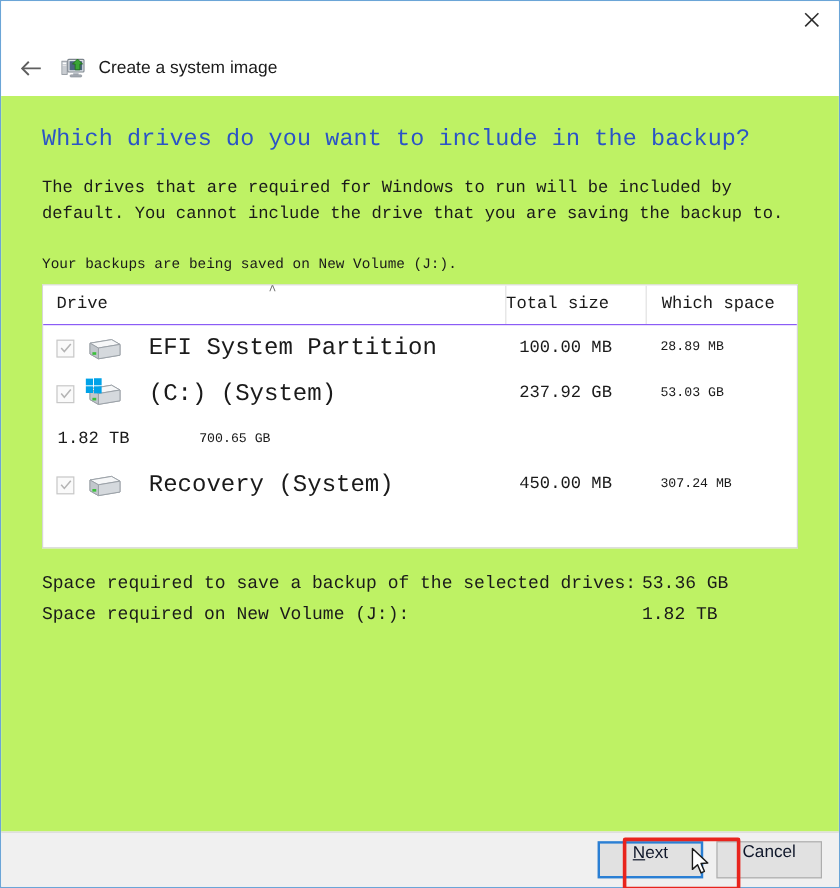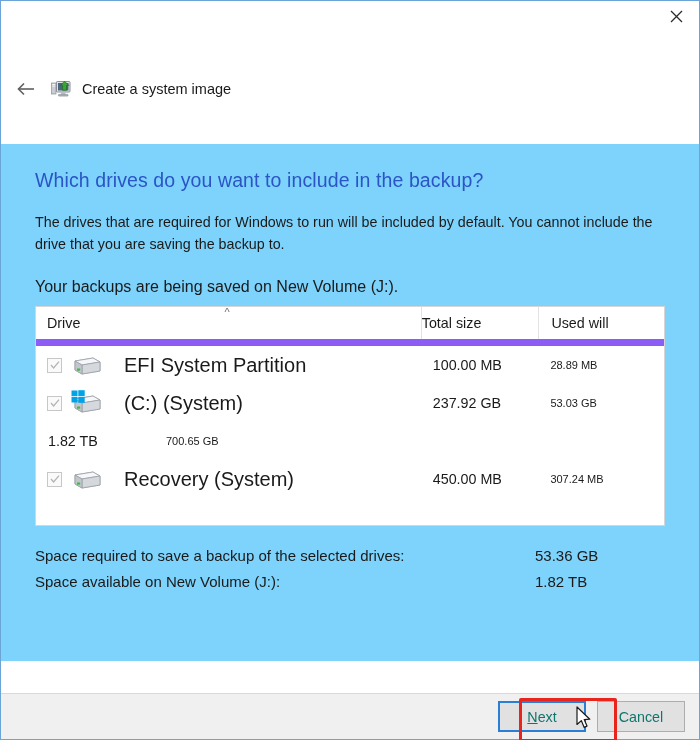--- a/index.html
+++ b/index.html
@@ -16,21 +16,20 @@
 
   .window {
     position: relative;
     box-sizing: border-box;
     width: 700px;
     height: 740px;
     background: #ffffff;
     border: 1px solid #6ba5d7;
     display: flex;
     flex-direction: column;
-    gap: 32px;
   }
 
   
   .titlebar {
     position: relative;
     height: 33px;
     flex: 0 0 auto;
     background: #ffffff;
   }
   .close-btn {
@@ -76,60 +75,61 @@
     font-size: 14.5px;
     color: #1a1a1a;
     white-space: nowrap;
   }
 
   
   .content {
     flex: 1 1 auto;
     position: relative;
     padding: 0 34px;
-    background: #7dd3fc;
+    background: #bef264;
+    font-family: Liberation Mono, monospace;
   }
 
   .page-heading {
     margin: 25px 0 0 0;
     font-size: 19.5px;
     font-weight: normal;
     color: #2b54c6;
     letter-spacing: 0.1px;
   }
 
   .intro {
     margin: 20px 0 0 0;
     font-size: 14.3px;
     color: #1a1a1a;
     line-height: 1.52;
     max-width: 632px;
   }
 
   .saved-on {
     margin: 23px 0 0 0;
-    font-size: 16px;
+    font-size: 12px;
     color: #1a1a1a;
   }
 
   
   .drive-table {
     margin-top: 10px;
     border: 1px solid #d6d6d6;
     background: #ffffff;
     height: 220px;
     box-sizing: border-box;
     position: relative;
   }
   .dt-head {
     position: relative;
     height: 32px;
     display: flex;
     align-items: center;
-    border-bottom: 7px solid #8b5cf6;
+    border-bottom: 1px solid #8b5cf6;
     background: #ffffff;
   }
   .dt-head .col {
     font-size: 14.3px;
     color: #1a1a1a;
     box-sizing: border-box;
     position: relative;
     height: 32px;
     line-height: 32px;
   }
@@ -241,24 +241,23 @@
     justify-content: flex-end;
     padding-right: 14px;
   }
   .btn {
     height: 31px;
     min-width: 88px;
     box-sizing: border-box;
     background: #e1e1e1;
     border: 1px solid #adadad;
     font-size: 14.3px;
-    color: #0f766e;
+    color: #0f172a;
     font-family: "Liberation Sans", sans-serif;
     display: flex;
-    align-items: center;
     justify-content: center;
     cursor: default;
     position: relative;
   }
   .btn-next {
     border: 2px solid #2a7fd4;
     margin-right: 11px;
   }
   .btn-next .lbl u { text-decoration: underline; }
 
@@ -327,21 +326,21 @@
 
       <div class="dt-head">
         <div class="col col-drive">
           <span>Drive</span>
           <span class="sort-caret">^</span>
         </div>
         <div class="col col-total">
           <span>Total size</span>
         </div>
         <div class="col col-used">
-          <span>Used will</span>
+          <span>Which space</span>
         </div>
       </div>
 
       <div class="dt-row">
         <div class="cell-drive">
           <div class="cb disabled">
             <svg class="tick" viewBox="0 0 10 10">
               <polyline points="1,5 3.6,8 9,1.6" fill="none" stroke="#b4b4b4" stroke-width="1.3"></polyline>
             </svg>
           </div>
@@ -415,21 +414,21 @@
       </div>
 
     </div>
 
     <div class="summary">
       <div class="sum-row">
         <span class="sum-label">Space required to save a backup of the selected drives:</span>
         <span class="sum-value">53.36 GB</span>
       </div>
       <div class="sum-row">
-        <span class="sum-label">Space available on New Volume (J:):</span>
+        <span class="sum-label">Space required on New Volume (J:):</span>
         <span class="sum-value">1.82 TB</span>
       </div>
     </div>
 
   </div>
 
   <div class="footer">
 
     <div class="btn btn-next">
       <span class="lbl"><u>N</u><span>ext</span></span>

